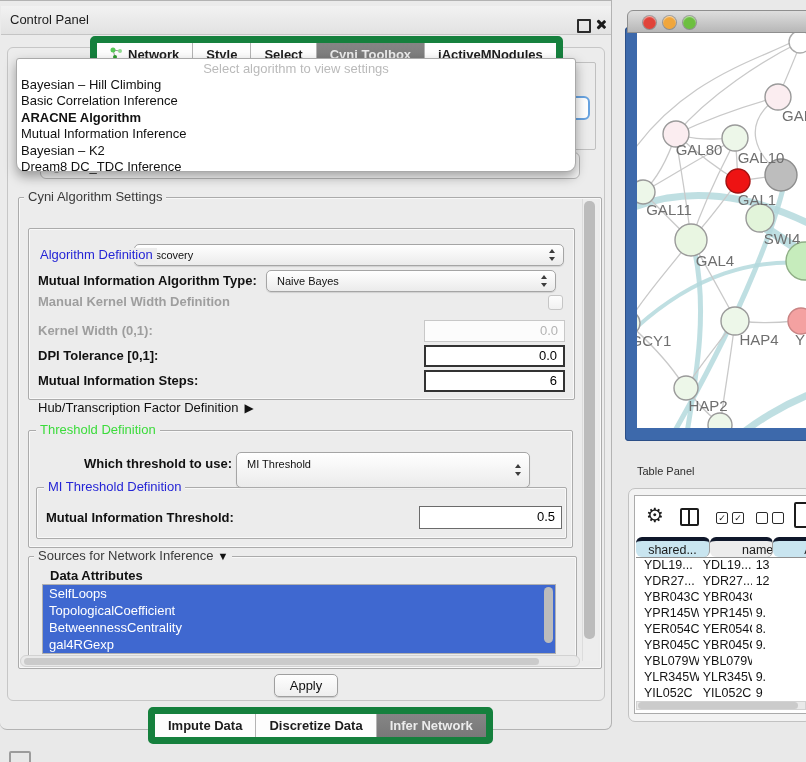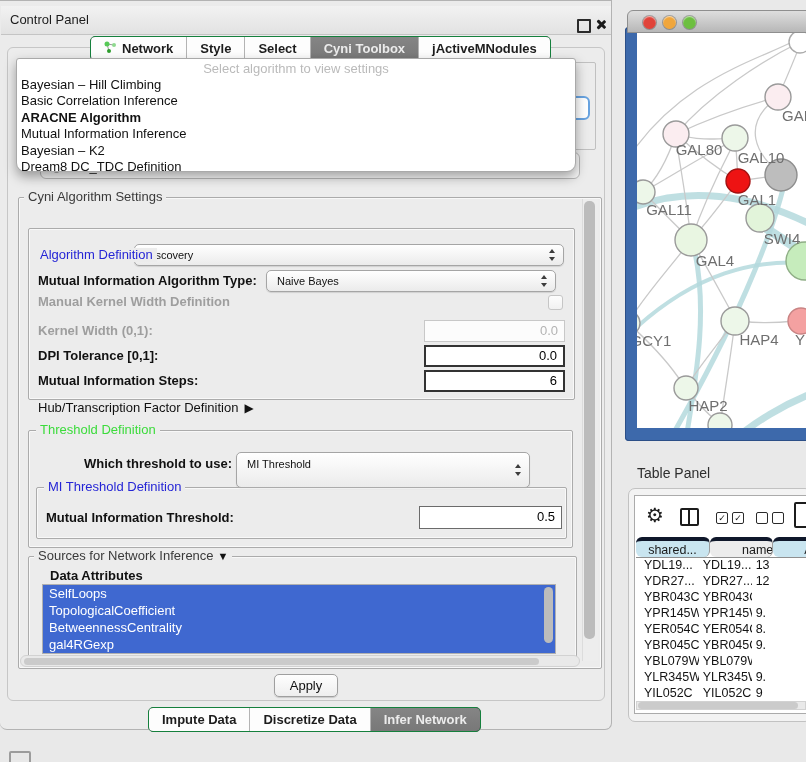--- a/index.html
+++ b/index.html
@@ -11,21 +11,21 @@
   .cp-titlebar{position:absolute;left:1px;top:6px;width:610px;height:28px;
                background:linear-gradient(#f2f2f2,#e2e2e2);border-bottom:1px solid #c4c4c4;}
   .cp-title{position:absolute;left:9px;top:0;line-height:28px;font-size:13px;color:#1c1c1c;}
   .float-icon{position:absolute;left:577px;top:19px;width:10px;height:10px;border:2px solid #2a2a2a;border-radius:1px;}
   .close-icon{position:absolute;left:594px;top:18px;width:13px;height:13px;}
   .close-icon::before,.close-icon::after{content:"";position:absolute;left:6px;top:1px;width:2.5px;height:11px;background:#1a1a1a;border-radius:1px;}
   .close-icon::before{transform:rotate(45deg);}  .close-icon::after{transform:rotate(-45deg);}
   .tab-content{position:absolute;left:7px;top:47px;width:598px;height:654px;background:#ececec;
                border:1px solid #c6c6c6;border-radius:6px;box-sizing:border-box;}
   
-  .tabbar{position:absolute;display:flex;height:23px;background:#000000;border:1px solid #15803d;
+  .tabbar{position:absolute;display:flex;height:23px;background:#000000;border:7px solid #15803d;
           border-radius:5px;overflow:hidden;z-index:6;}
   .tab{display:flex;align-items:center;gap:5px;padding:0 13px;font-size:13px;font-weight:600;color:#1d1d1d;
        border-right:1px solid #b4b4b4;background:#fdfdfd;cursor:default;}
   .tab:last-child{border-right:none;}
   .tab.active{background:linear-gradient(var(--tab-active,#858585),#787878);color:#ececec;}
   
   .ghost-box{position:absolute;left:34px;top:62px;width:560px;height:86px;border:1px solid #c0c0c0;border-radius:2px;}
   .ghost-combo-focus{position:absolute;left:556px;top:96px;width:34px;height:24px;border:2px solid #68a3e0;
                      border-radius:6px;background:#fff;box-sizing:border-box;}
   .ghost-combo{position:absolute;left:40px;top:152px;width:540px;height:27px;border:1px solid #b8b8b8;border-radius:6px;
@@ -73,21 +73,21 @@
   .btn{position:absolute;background:linear-gradient(#fefefe,#eeeeee);border:1px solid #9f9f9f;border-radius:5px;
        font-size:13px;color:#111;text-align:center;box-shadow:0 1px 1px rgba(0,0,0,.15);}
   
   .blue-frame{position:absolute;left:625px;top:27px;width:187px;height:414px;background:var(--frame-blue,#3d69ab);
               border-radius:4px;box-shadow:inset 0 0 0 1px #2c4f87;}
   .net-titlebar{position:absolute;left:627px;top:10px;width:185px;height:23px;
                 background:linear-gradient(#dedede,#b7b7b7);border:1px solid #8f8f8f;border-radius:6px 6px 0 0;box-sizing:border-box;}
   .light{position:absolute;top:5px;width:13px;height:13px;border-radius:50%;box-shadow:inset 0 1px 1px rgba(255,255,255,.6),0 0 0 1px rgba(0,0,0,.25);}
   .net-canvas{position:absolute;left:637px;top:33px;width:175px;height:395px;background:#ffffff;overflow:hidden;}
   
-  .tp-title{position:absolute;left:637px;top:465px;font-size:14px;color:#2e2e2e;}
+  .tp-title{position:absolute;left:637px;top:465px;font-size:11px;color:#2e2e2e;}
   .tp-outer{position:absolute;left:628px;top:488px;width:184px;height:234px;background:#f3f3f3;
             border:1px solid #c2c2c2;border-radius:7px;box-sizing:border-box;}
   .tp-inner{position:absolute;left:634px;top:495px;width:178px;height:219px;background:#fff;border:1px solid #ababab;box-sizing:border-box;}
   .gear{position:absolute;left:646px;top:504px;font-size:20px;color:#1c1c1c;line-height:22px;}
   .colicon{position:absolute;left:680px;top:508px;width:15px;height:14px;border:2px solid #1c1c1c;border-radius:2px;}
   .colicon::after{content:"";position:absolute;left:6px;top:0;width:2px;height:14px;background:#1c1c1c;}
   .cbpair{position:absolute;display:flex;gap:4px;}
   .cbx{width:10px;height:10px;border:1.5px solid #2a2a2a;border-radius:2px;font-size:9px;line-height:10px;text-align:center;color:#1a1a1a;}
   .pageicon{position:absolute;left:794px;top:502px;width:18px;height:22px;border:2px solid #1c1c1c;border-radius:2px;background:#fff;}
   .thead{position:absolute;left:636px;top:537px;display:flex;height:20px;border-bottom:1px solid #8f8f8f;}
@@ -150,21 +150,21 @@
   </div>
 
   <div class="dropdown">
     <div class="dd-placeholder">Select algorithm to view settings</div>
     <div id="dd-items">
         <div class="dd-item">Bayesian – Hill Climbing</div>
         <div class="dd-item">Basic Correlation Inference</div>
         <div class="dd-item bold">ARACNE Algorithm</div>
         <div class="dd-item">Mutual Information Inference</div>
         <div class="dd-item">Bayesian – K2</div>
-        <div class="dd-item">Dream8 DC_TDC Definition</div>
+        <div class="dd-item">Dream8 DC_TDC Inference</div>
       </div>
   </div>
 
   <div class="gbox" style="left:18px;top:197px;width:582px;height:470px;"></div>
   <div class="gb-title" style="left:24px;top:190px;">Cyni Algorithm Settings</div>
 
   <div class="gbox" style="left:28px;top:228px;width:545px;height:170px;"></div>
   <div class="gb-title blue" style="left:36px;top:221px;margin-top:27px;">Algorithm Definition</div>
 
   <div class="lbl b" style="left:38px;top:244px;line-height:22px;">Aracne Mode:</div>

